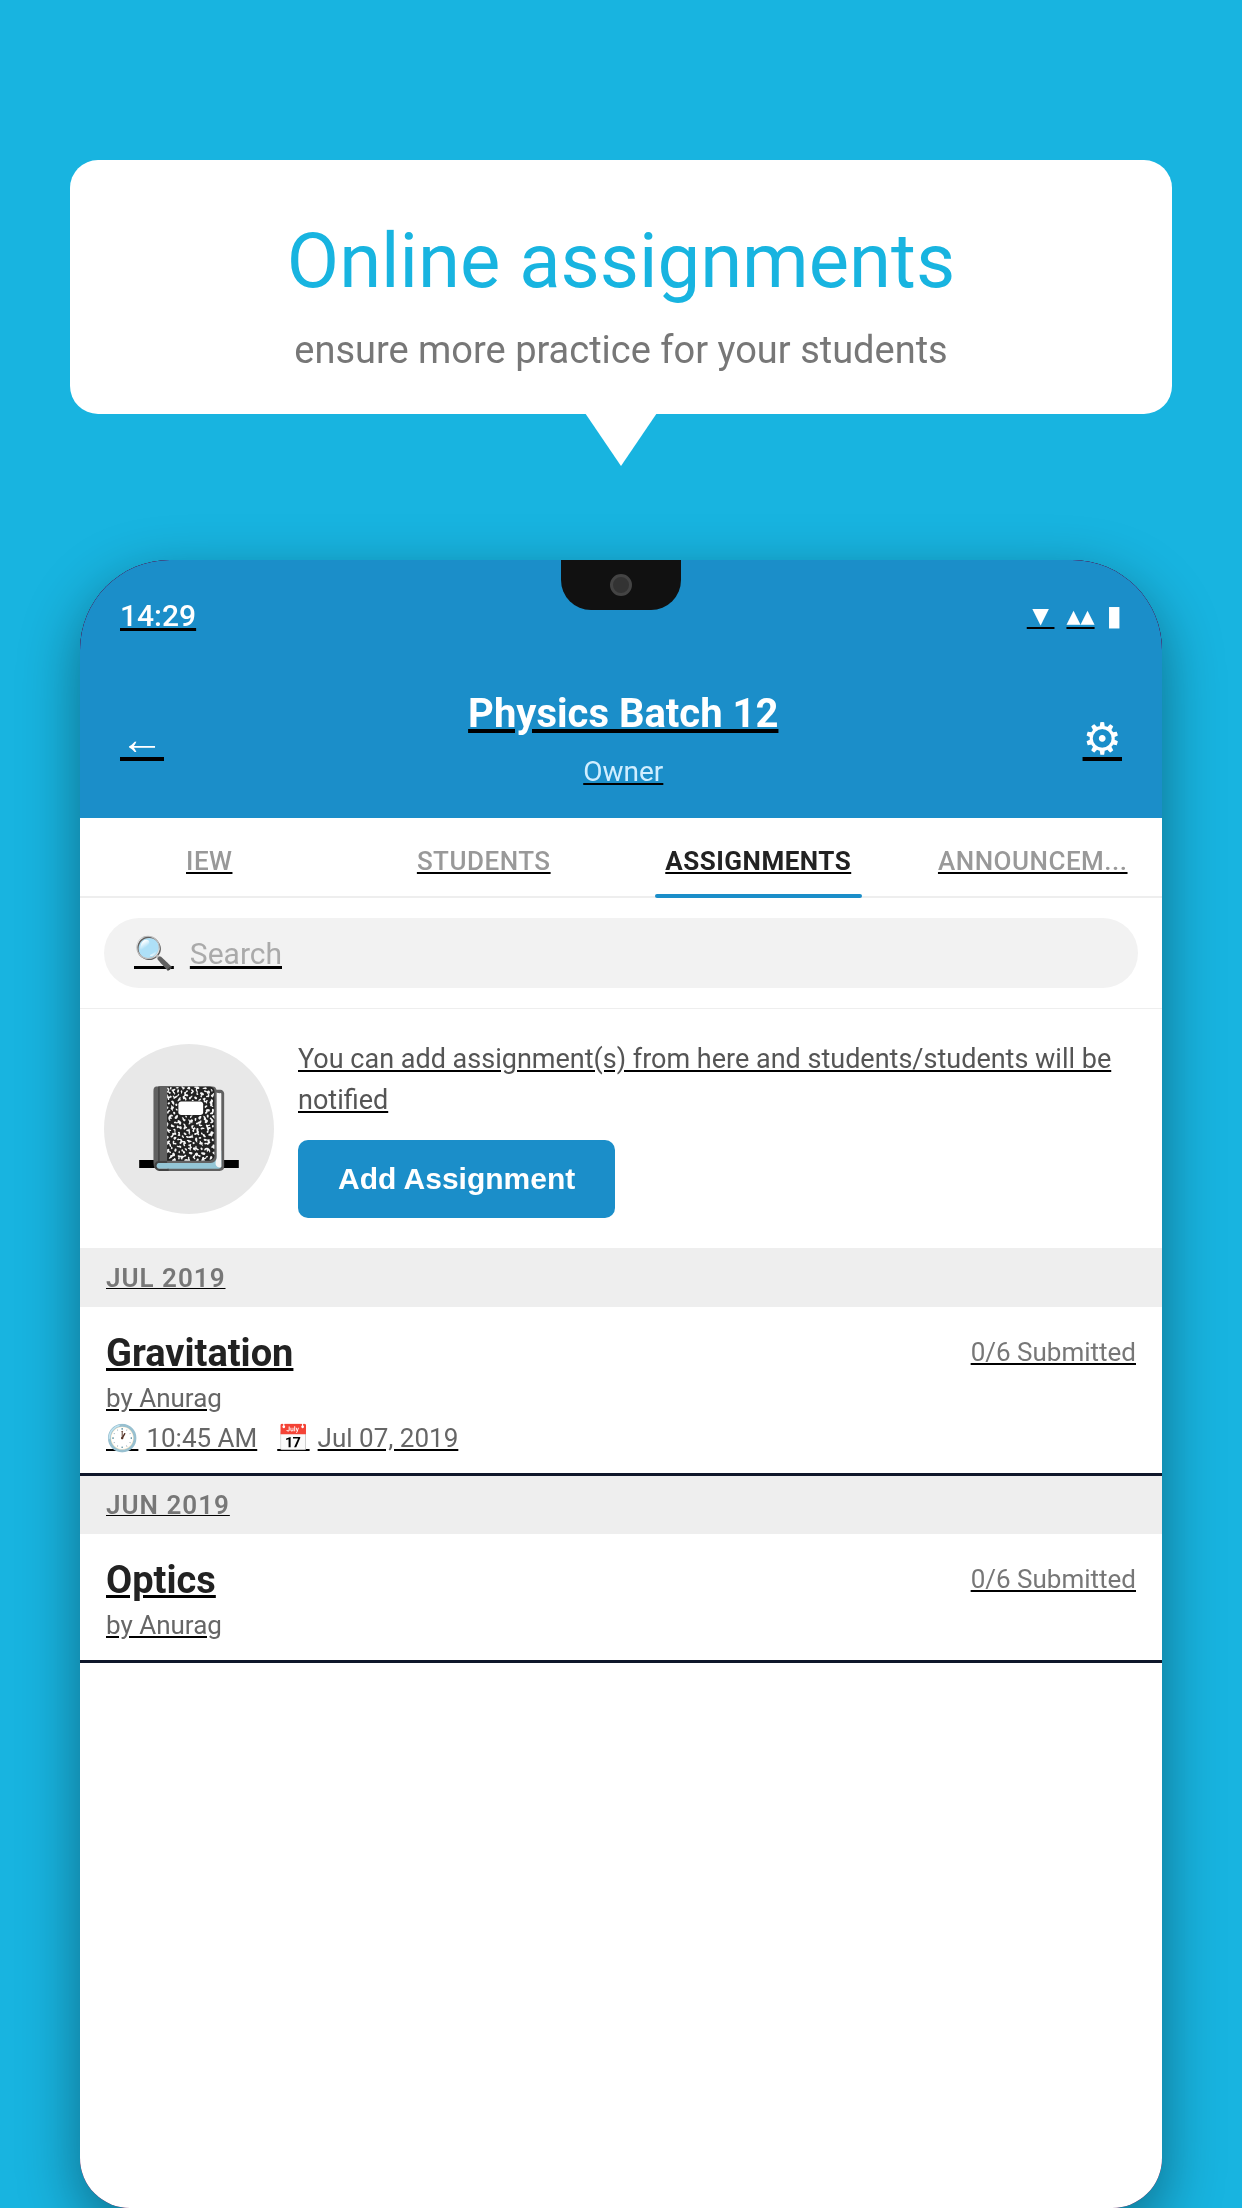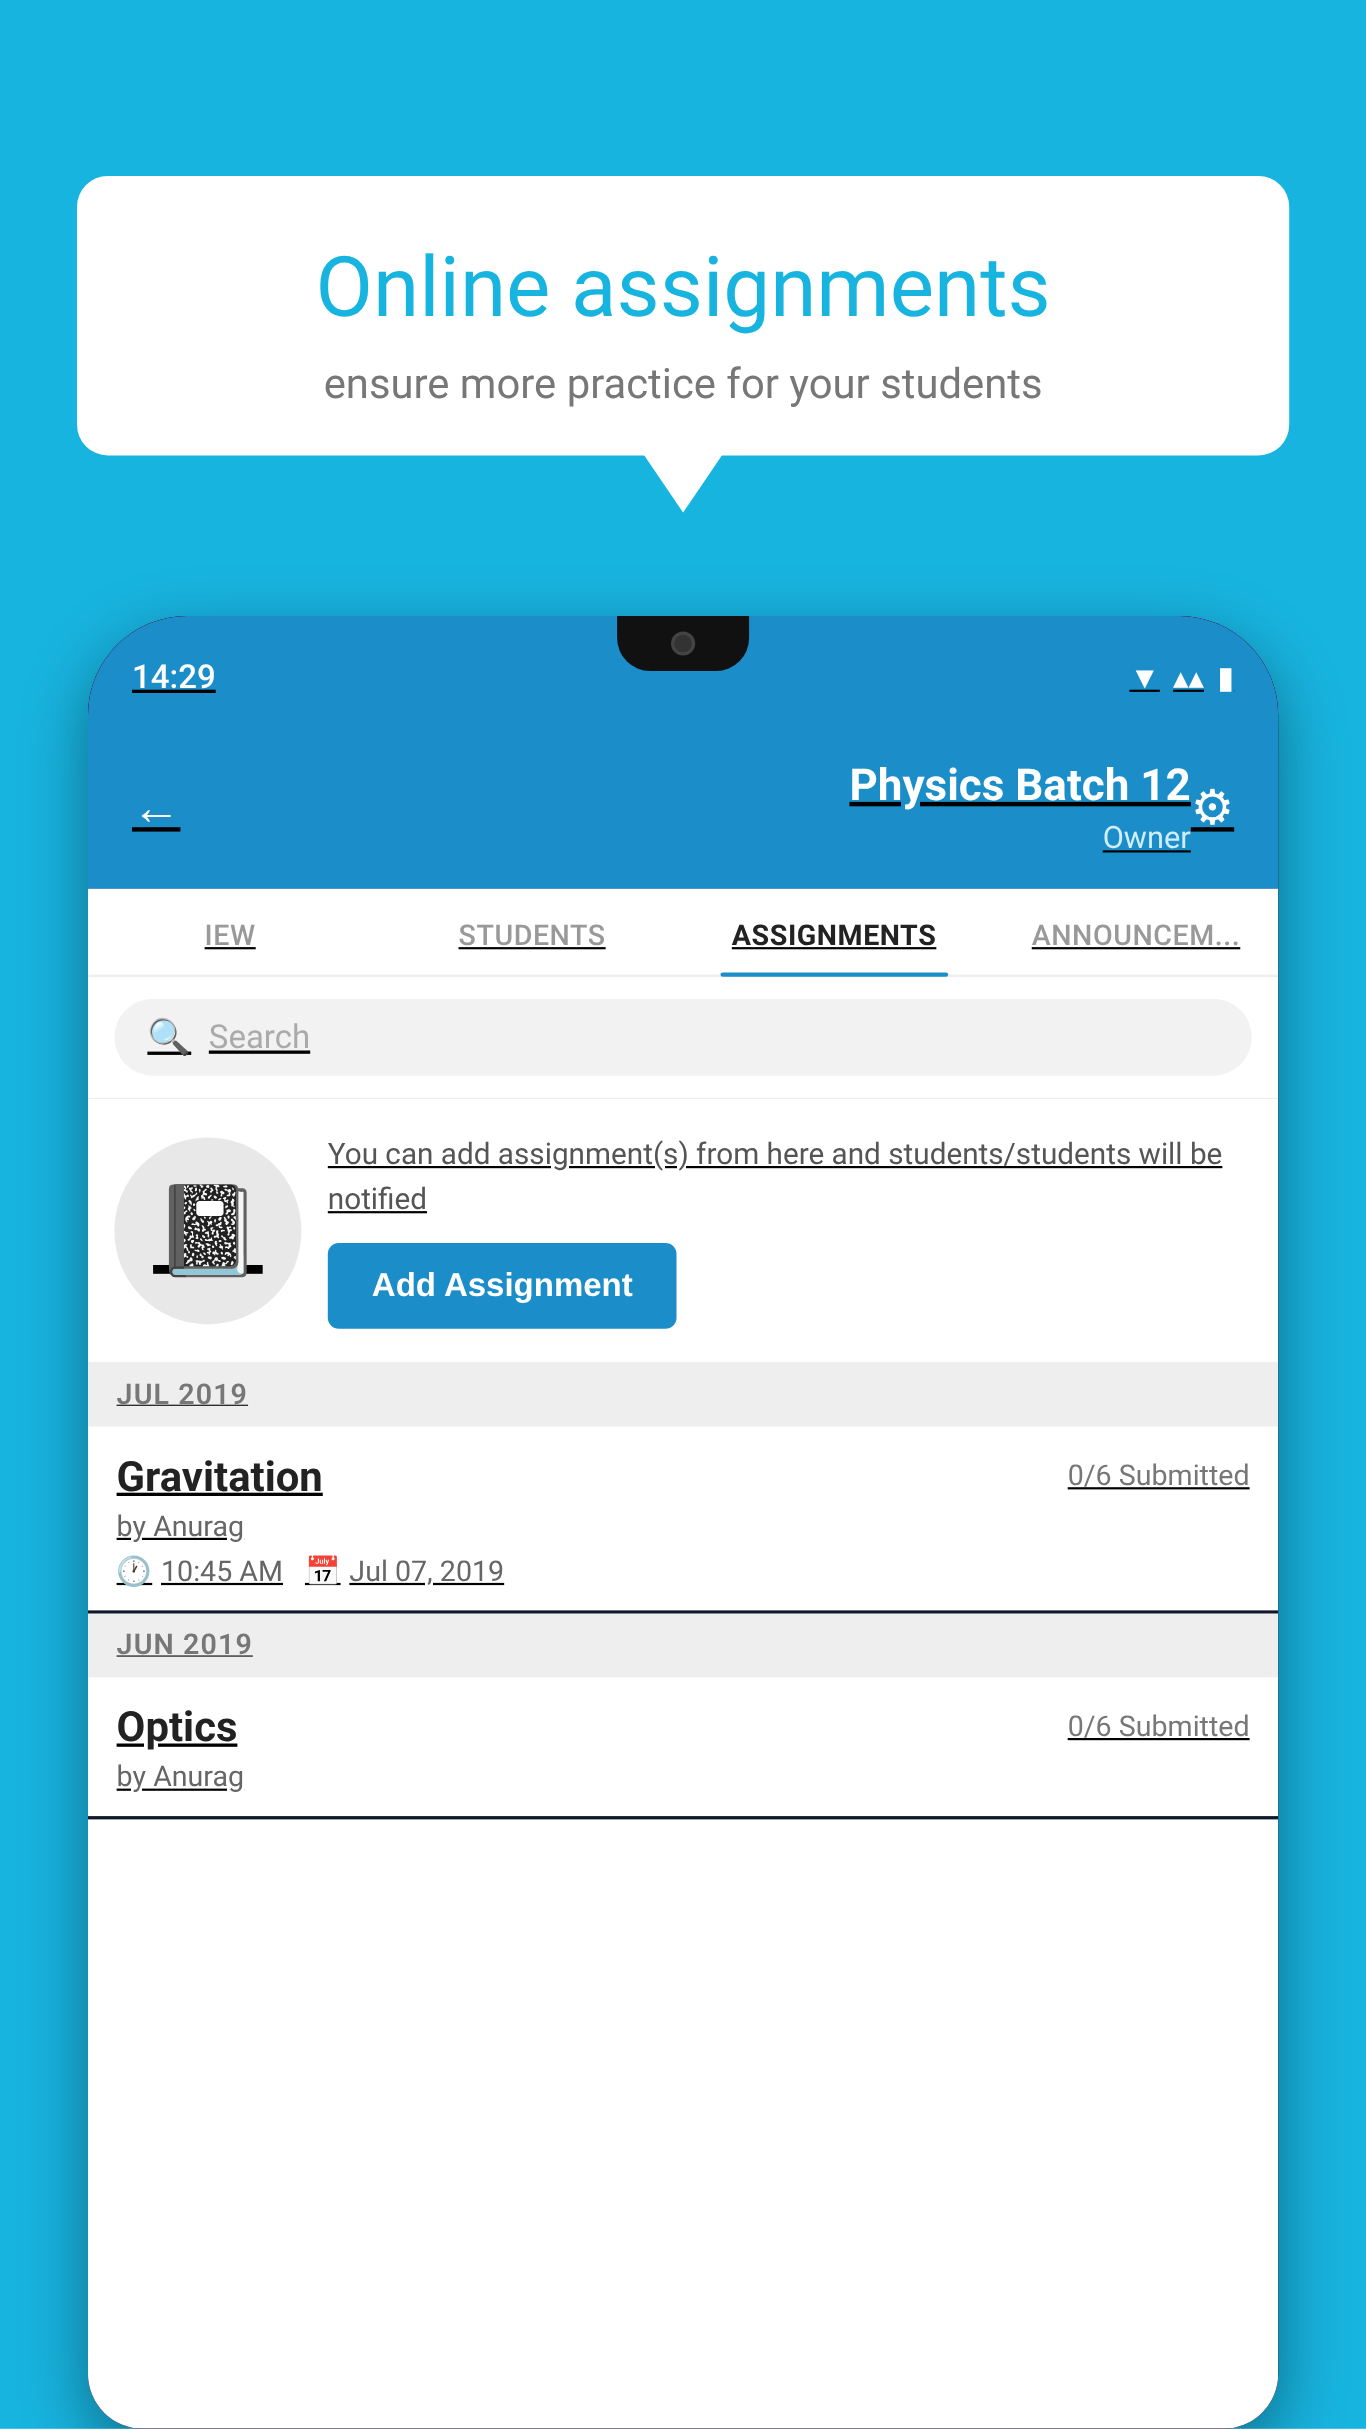--- a/index.html
+++ b/index.html
@@ -119,32 +119,32 @@
       display: flex;
       align-items: center;
       justify-content: space-between;
     }
     .header-back {
       color: #fff;
       font-size: 44px;
       cursor: pointer;
     }
     .header-center {
-      text-align: right;
+      text-align: center;
       flex: 1;
     }
     .header-title {
       color: #fff;
       font-size: 40px;
       font-weight: 700;
     }
     .header-subtitle {
       color: #d0eeff;
       font-size: 28px;
-      margin-top: 8px;
+      margin-top: 18px;
     }
     .header-settings {
       color: #fff;
       font-size: 44px;
       cursor: pointer;
     }
 
     
     .tabs-bar {
       background: #fff;

